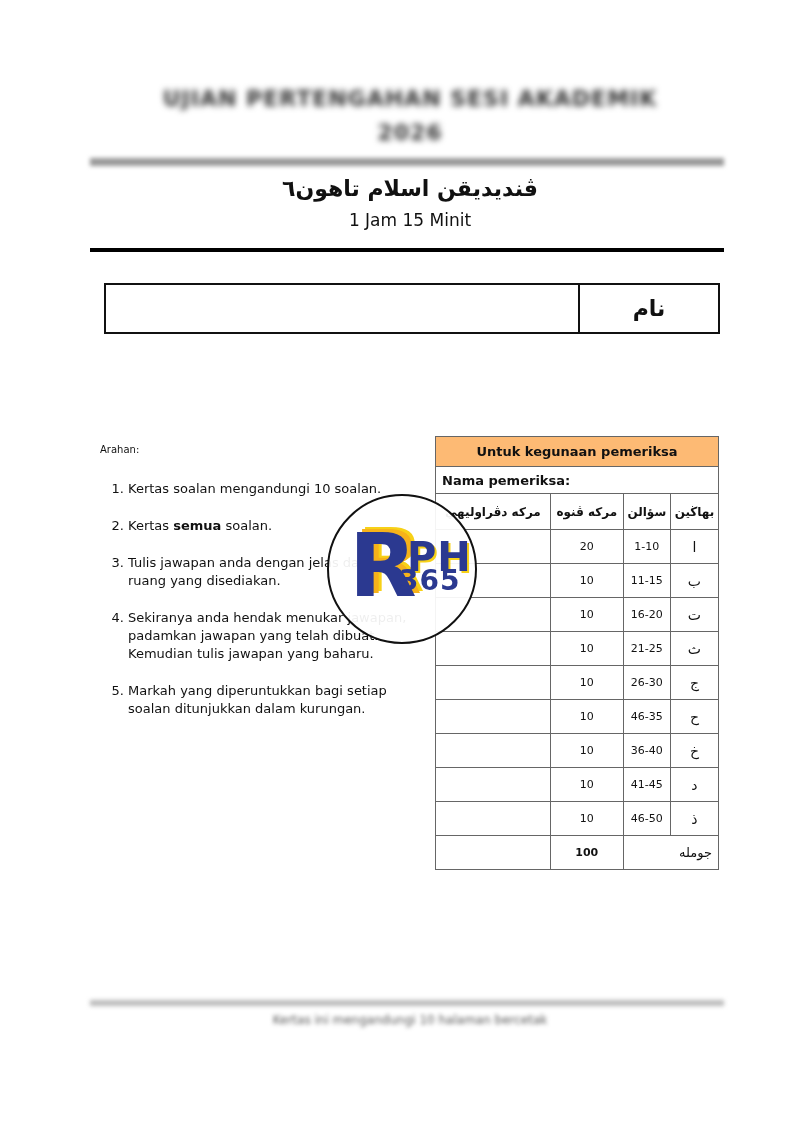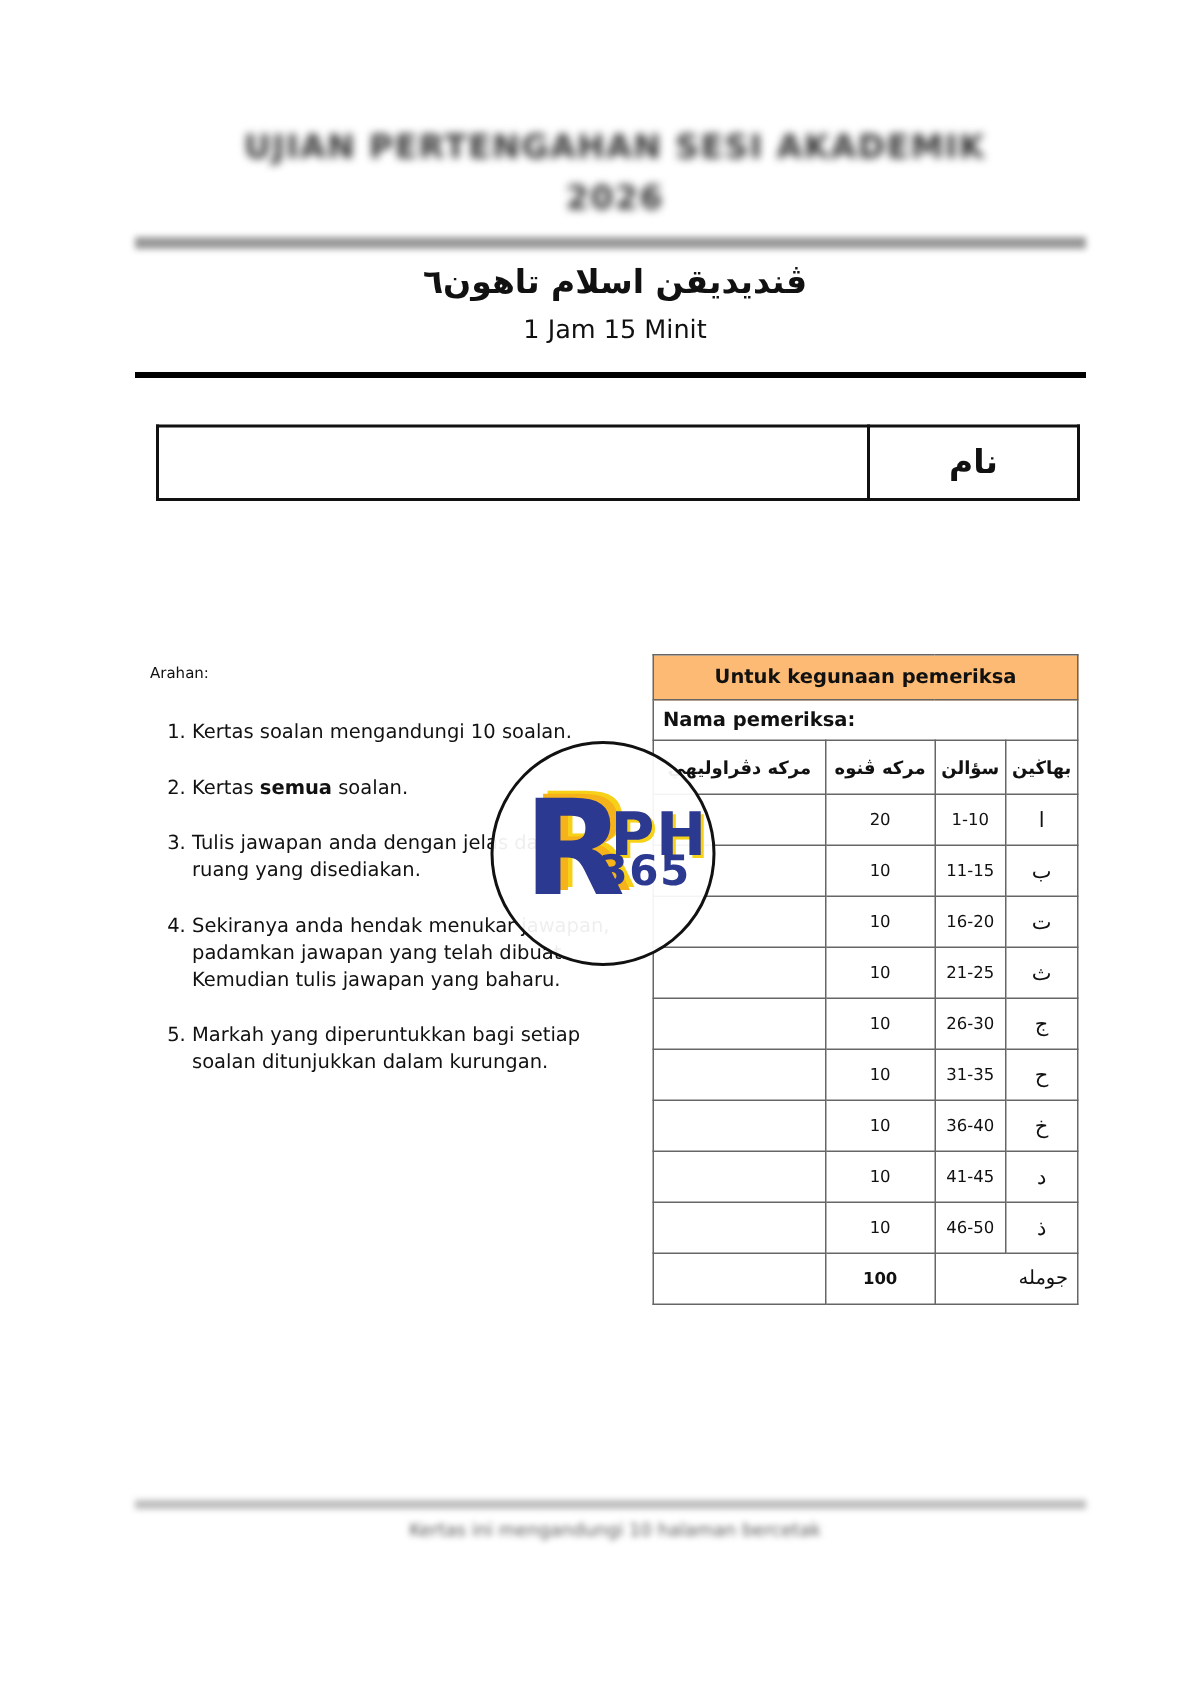--- a/index.html
+++ b/index.html
@@ -112,21 +112,21 @@
       </tr>
       <tr>
         <td></td>
         <td>10</td>
         <td>26-30</td>
         <td class="letter">ج</td>
       </tr>
       <tr>
         <td></td>
         <td>10</td>
-        <td>31-35</td>
+        <td>46-35</td>
         <td class="letter">ح</td>
       </tr>
       <tr>
         <td></td>
         <td>10</td>
         <td>36-40</td>
         <td class="letter">خ</td>
       </tr>
       <tr>
         <td></td>

